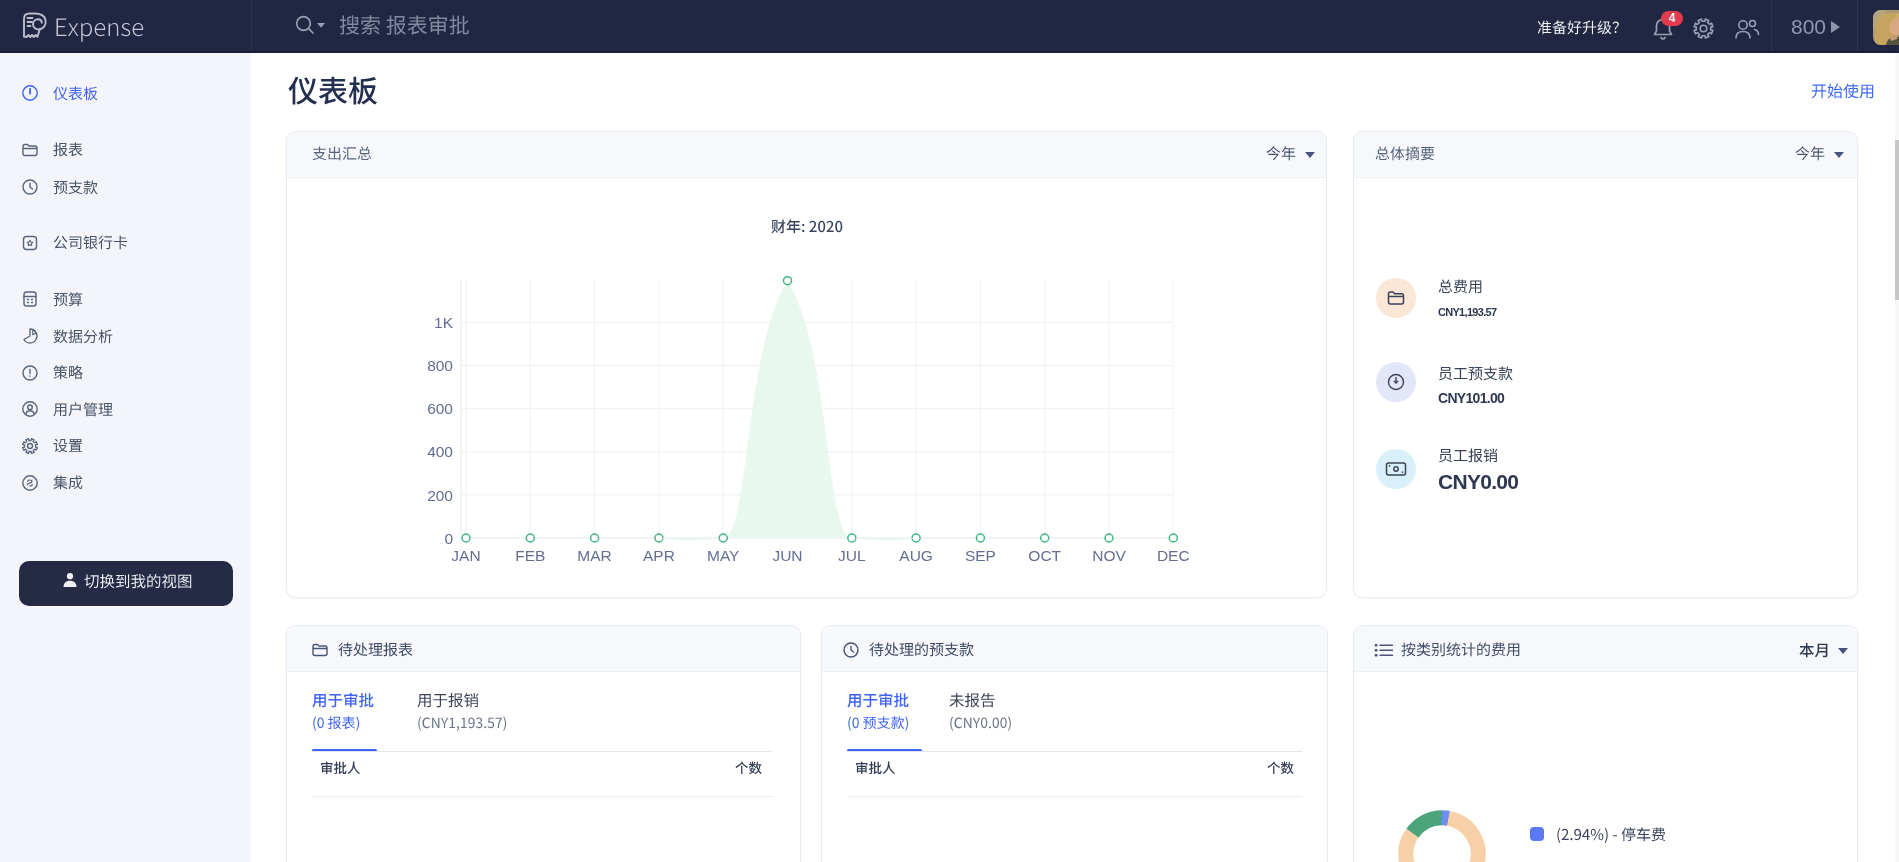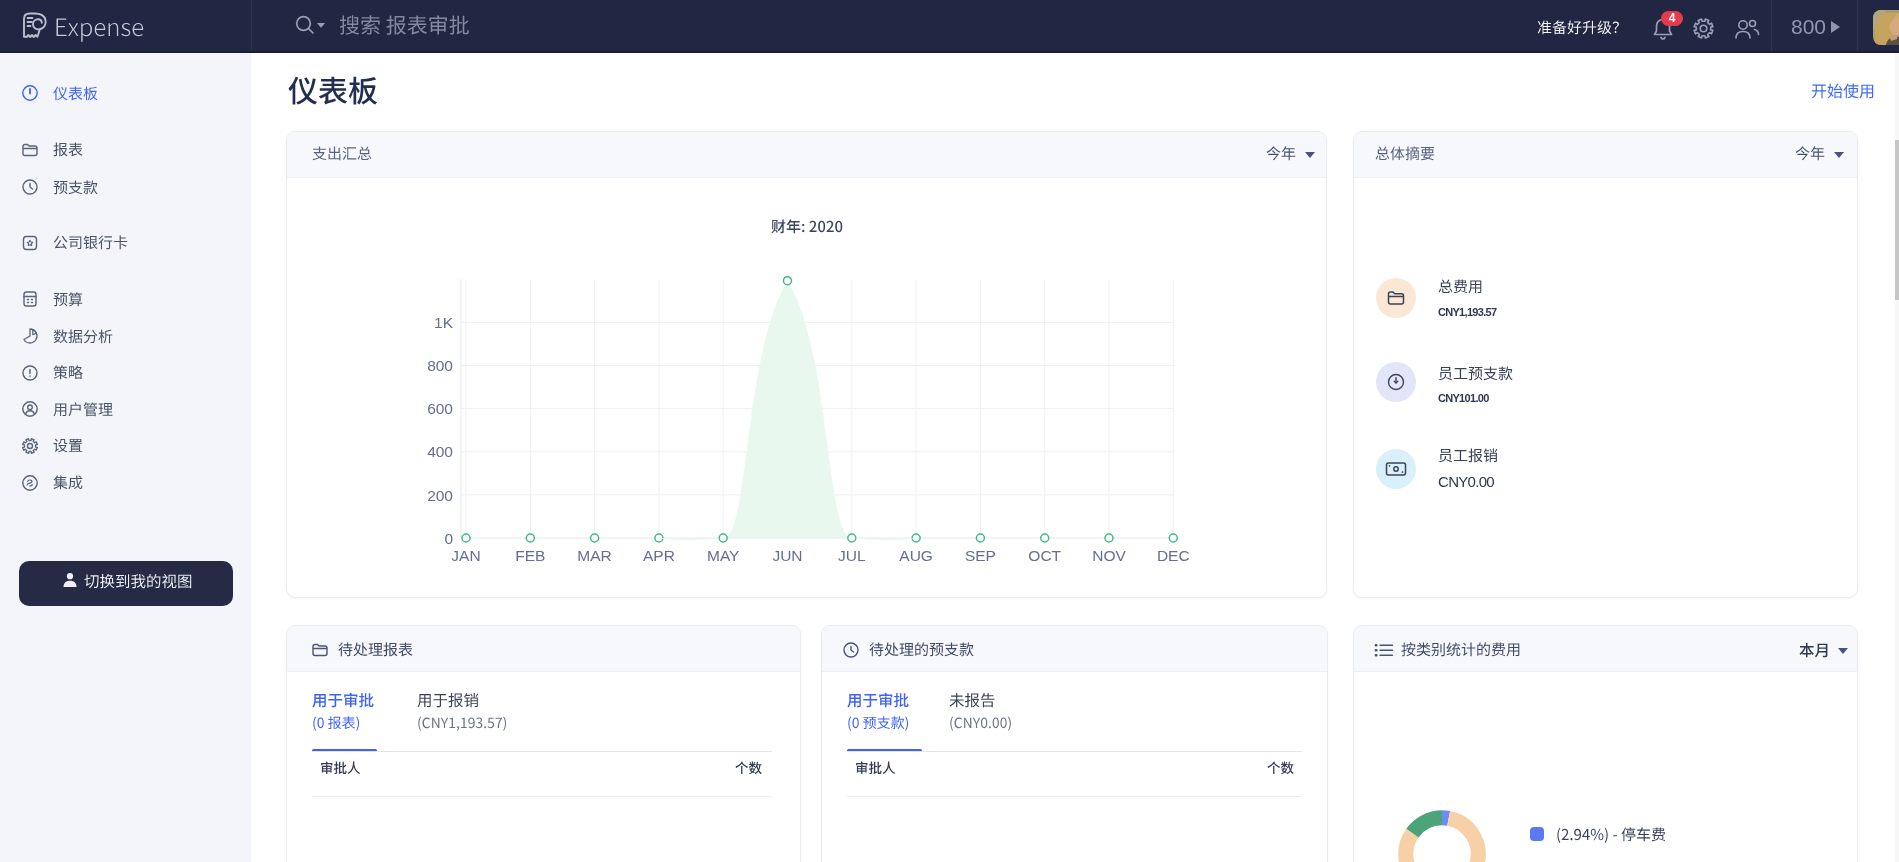--- a/index.html
+++ b/index.html
@@ -38,22 +38,22 @@
     <div class="chead"></div>
   </div>
 <div class="card" style="left:1353px;top:625px;width:505px;height:260px">
     <div class="chead"></div>
   </div>
 
 <div class="abs" style="left:1376px;top:278px;width:40px;height:40px;border-radius:50%;background:#fbe7d5"></div>
 <div class="abs" style="left:1376px;top:362px;width:40px;height:40px;border-radius:50%;background:#e3e6f9"></div>
 <div class="abs" style="left:1376px;top:449px;width:40px;height:40px;border-radius:50%;background:#d9f0fa"></div>
 <div class="abs" style="left:1438px;top:304px;font-size:11px;line-height:17px;font-weight:bold;letter-spacing:-0.7px;color:#2e3852">CNY1,193.57</div>
-<div class="abs" style="left:1438px;top:390px;font-size:11px;line-height:17px;font-weight:bold;letter-spacing:-0.7px;color:#2e3852">CNY101.00</div>
-<div class="abs" style="left:1438px;top:473px;font-size:15px;line-height:17px;font-weight:normal;letter-spacing:-0.7px;color:#2e3852">CNY0.00</div>
+<div class="abs" style="left:1438px;top:390px;font-size:14px;line-height:17px;font-weight:bold;letter-spacing:-0.7px;color:#2e3852">CNY101.00</div>
+<div class="abs" style="left:1438px;top:473px;font-size:21px;line-height:17px;font-weight:bold;letter-spacing:-0.7px;color:#2e3852">CNY0.00</div>
 
 <div class="abs" style="left:312px;top:749px;width:65px;height:3px;background:#3f63f7;border-radius:2px"></div>
 <div class="abs" style="left:312px;top:751px;width:460px;height:1px;background:#e3e6ee"></div>
 <div class="abs" style="left:312px;top:796px;width:460px;height:1px;background:#eaecf2"></div>
 
 <div class="abs" style="left:847px;top:749px;width:75px;height:3px;background:#3f63f7;border-radius:2px"></div>
 <div class="abs" style="left:847px;top:751px;width:455px;height:1px;background:#e3e6ee"></div>
 <div class="abs" style="left:847px;top:796px;width:455px;height:1px;background:#eaecf2"></div>
 
 <div class="abs" style="left:1530px;top:827px;width:14px;height:14px;border-radius:4px;background:#5b79f2"></div>

